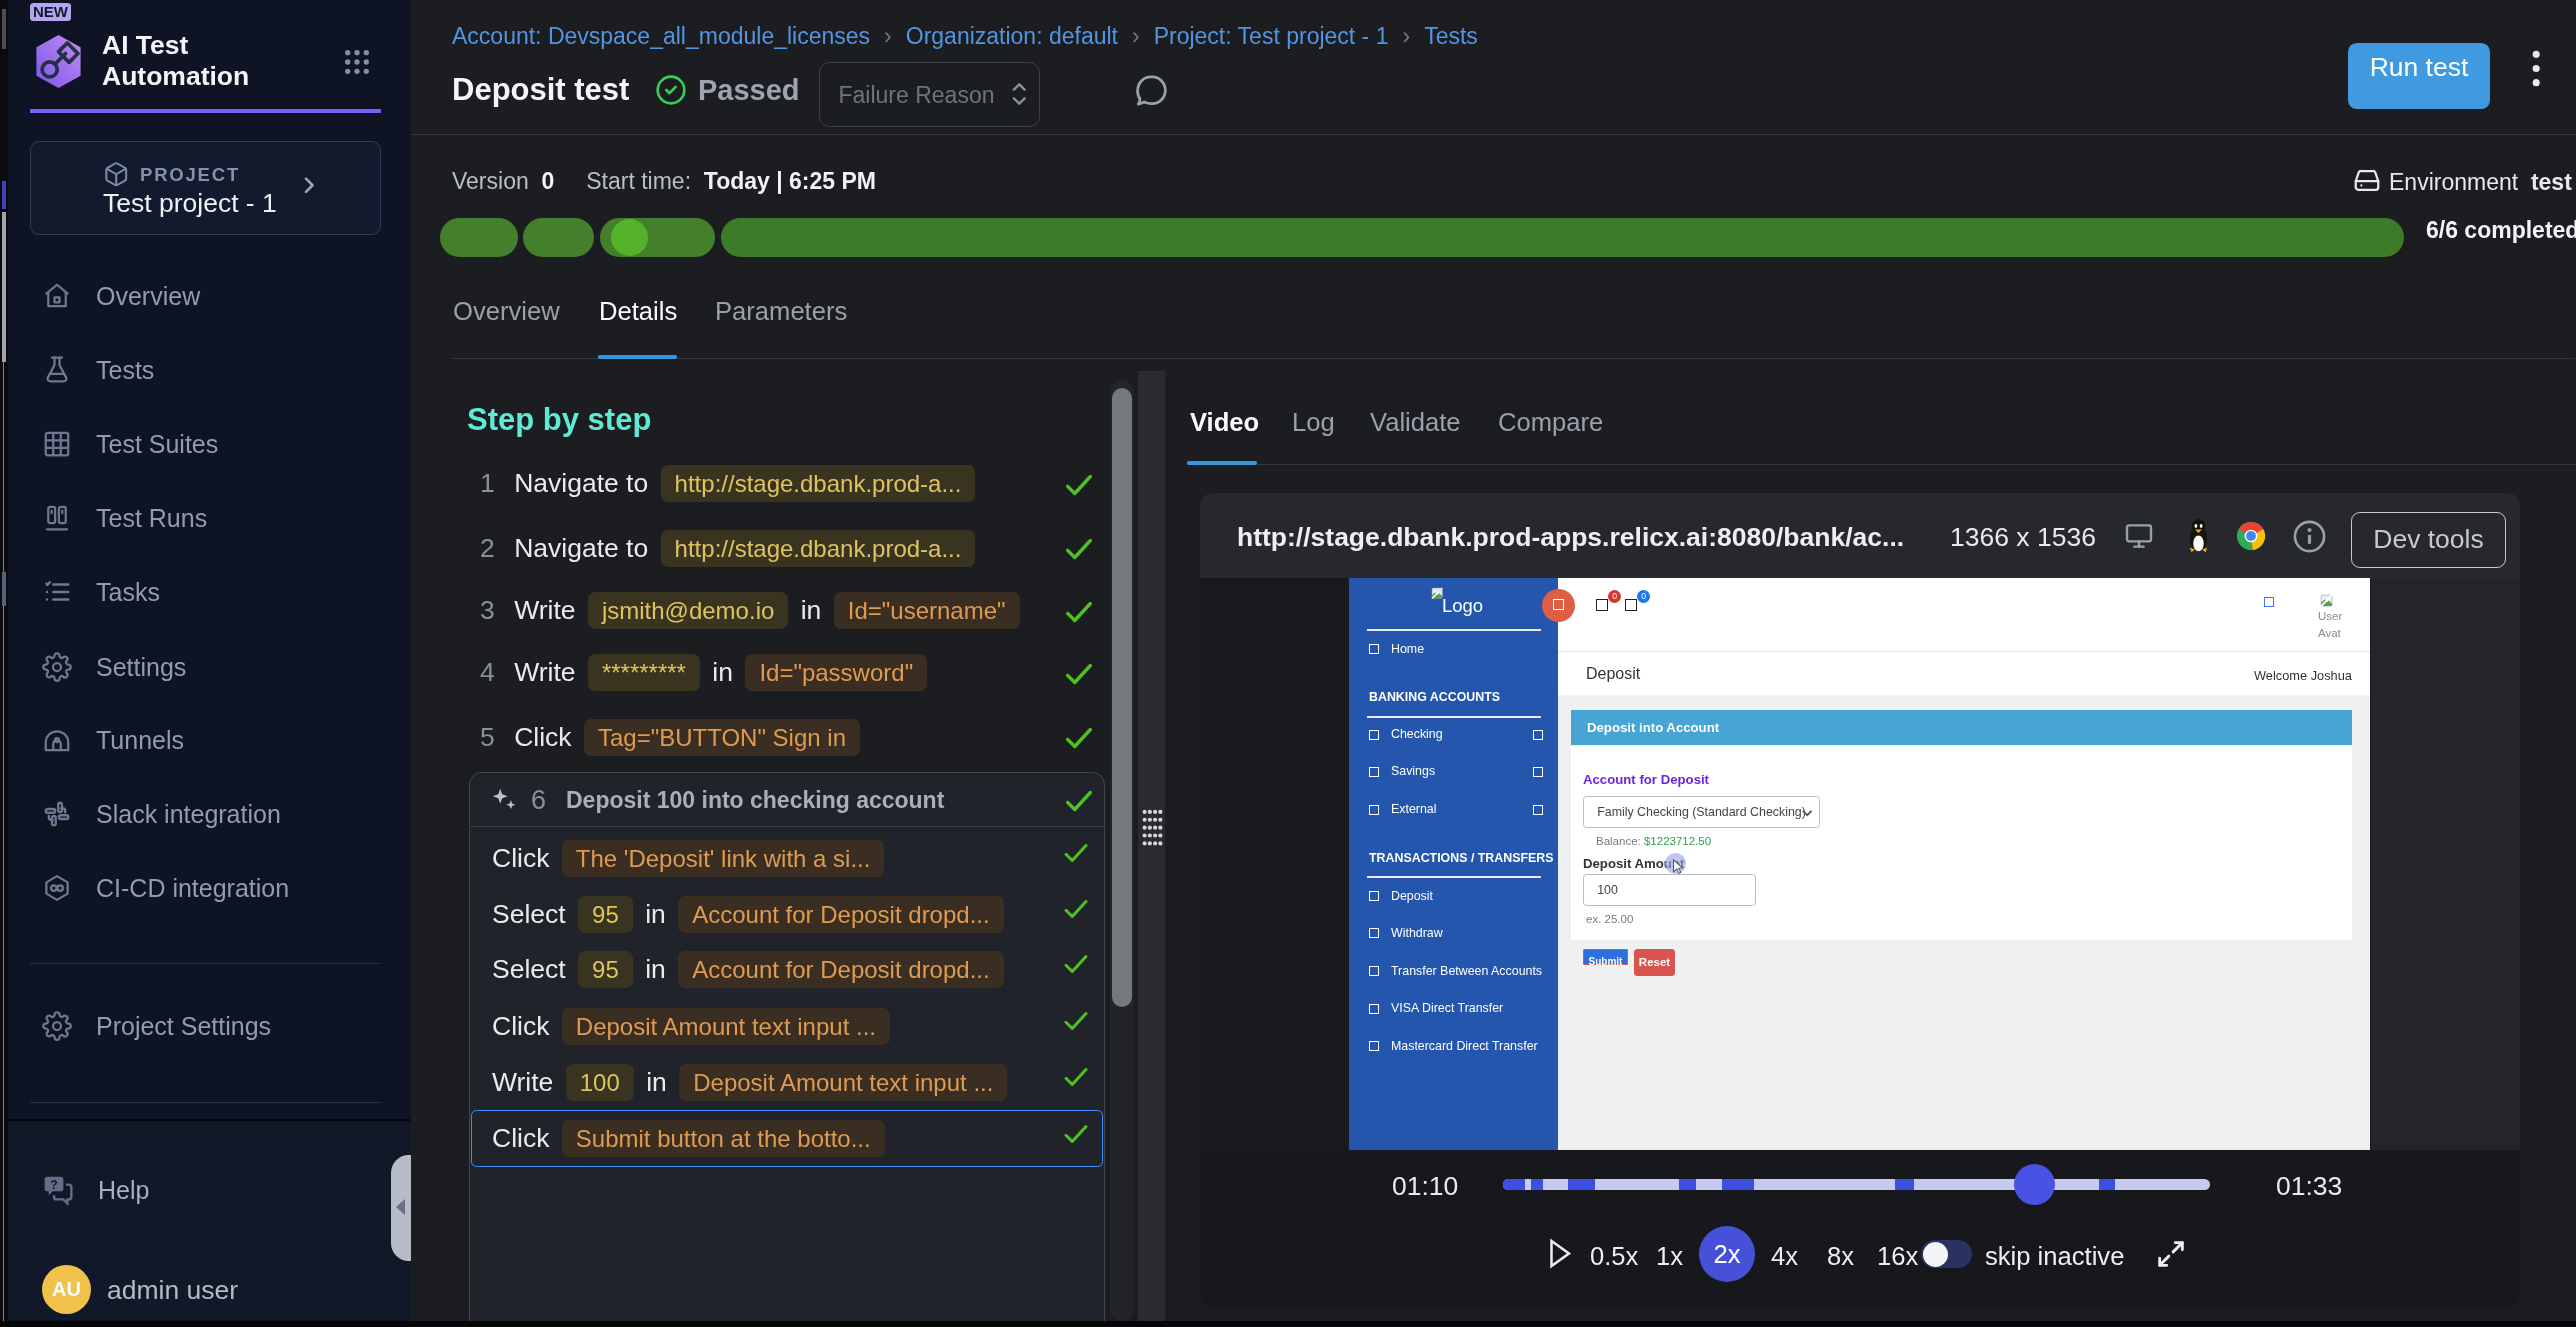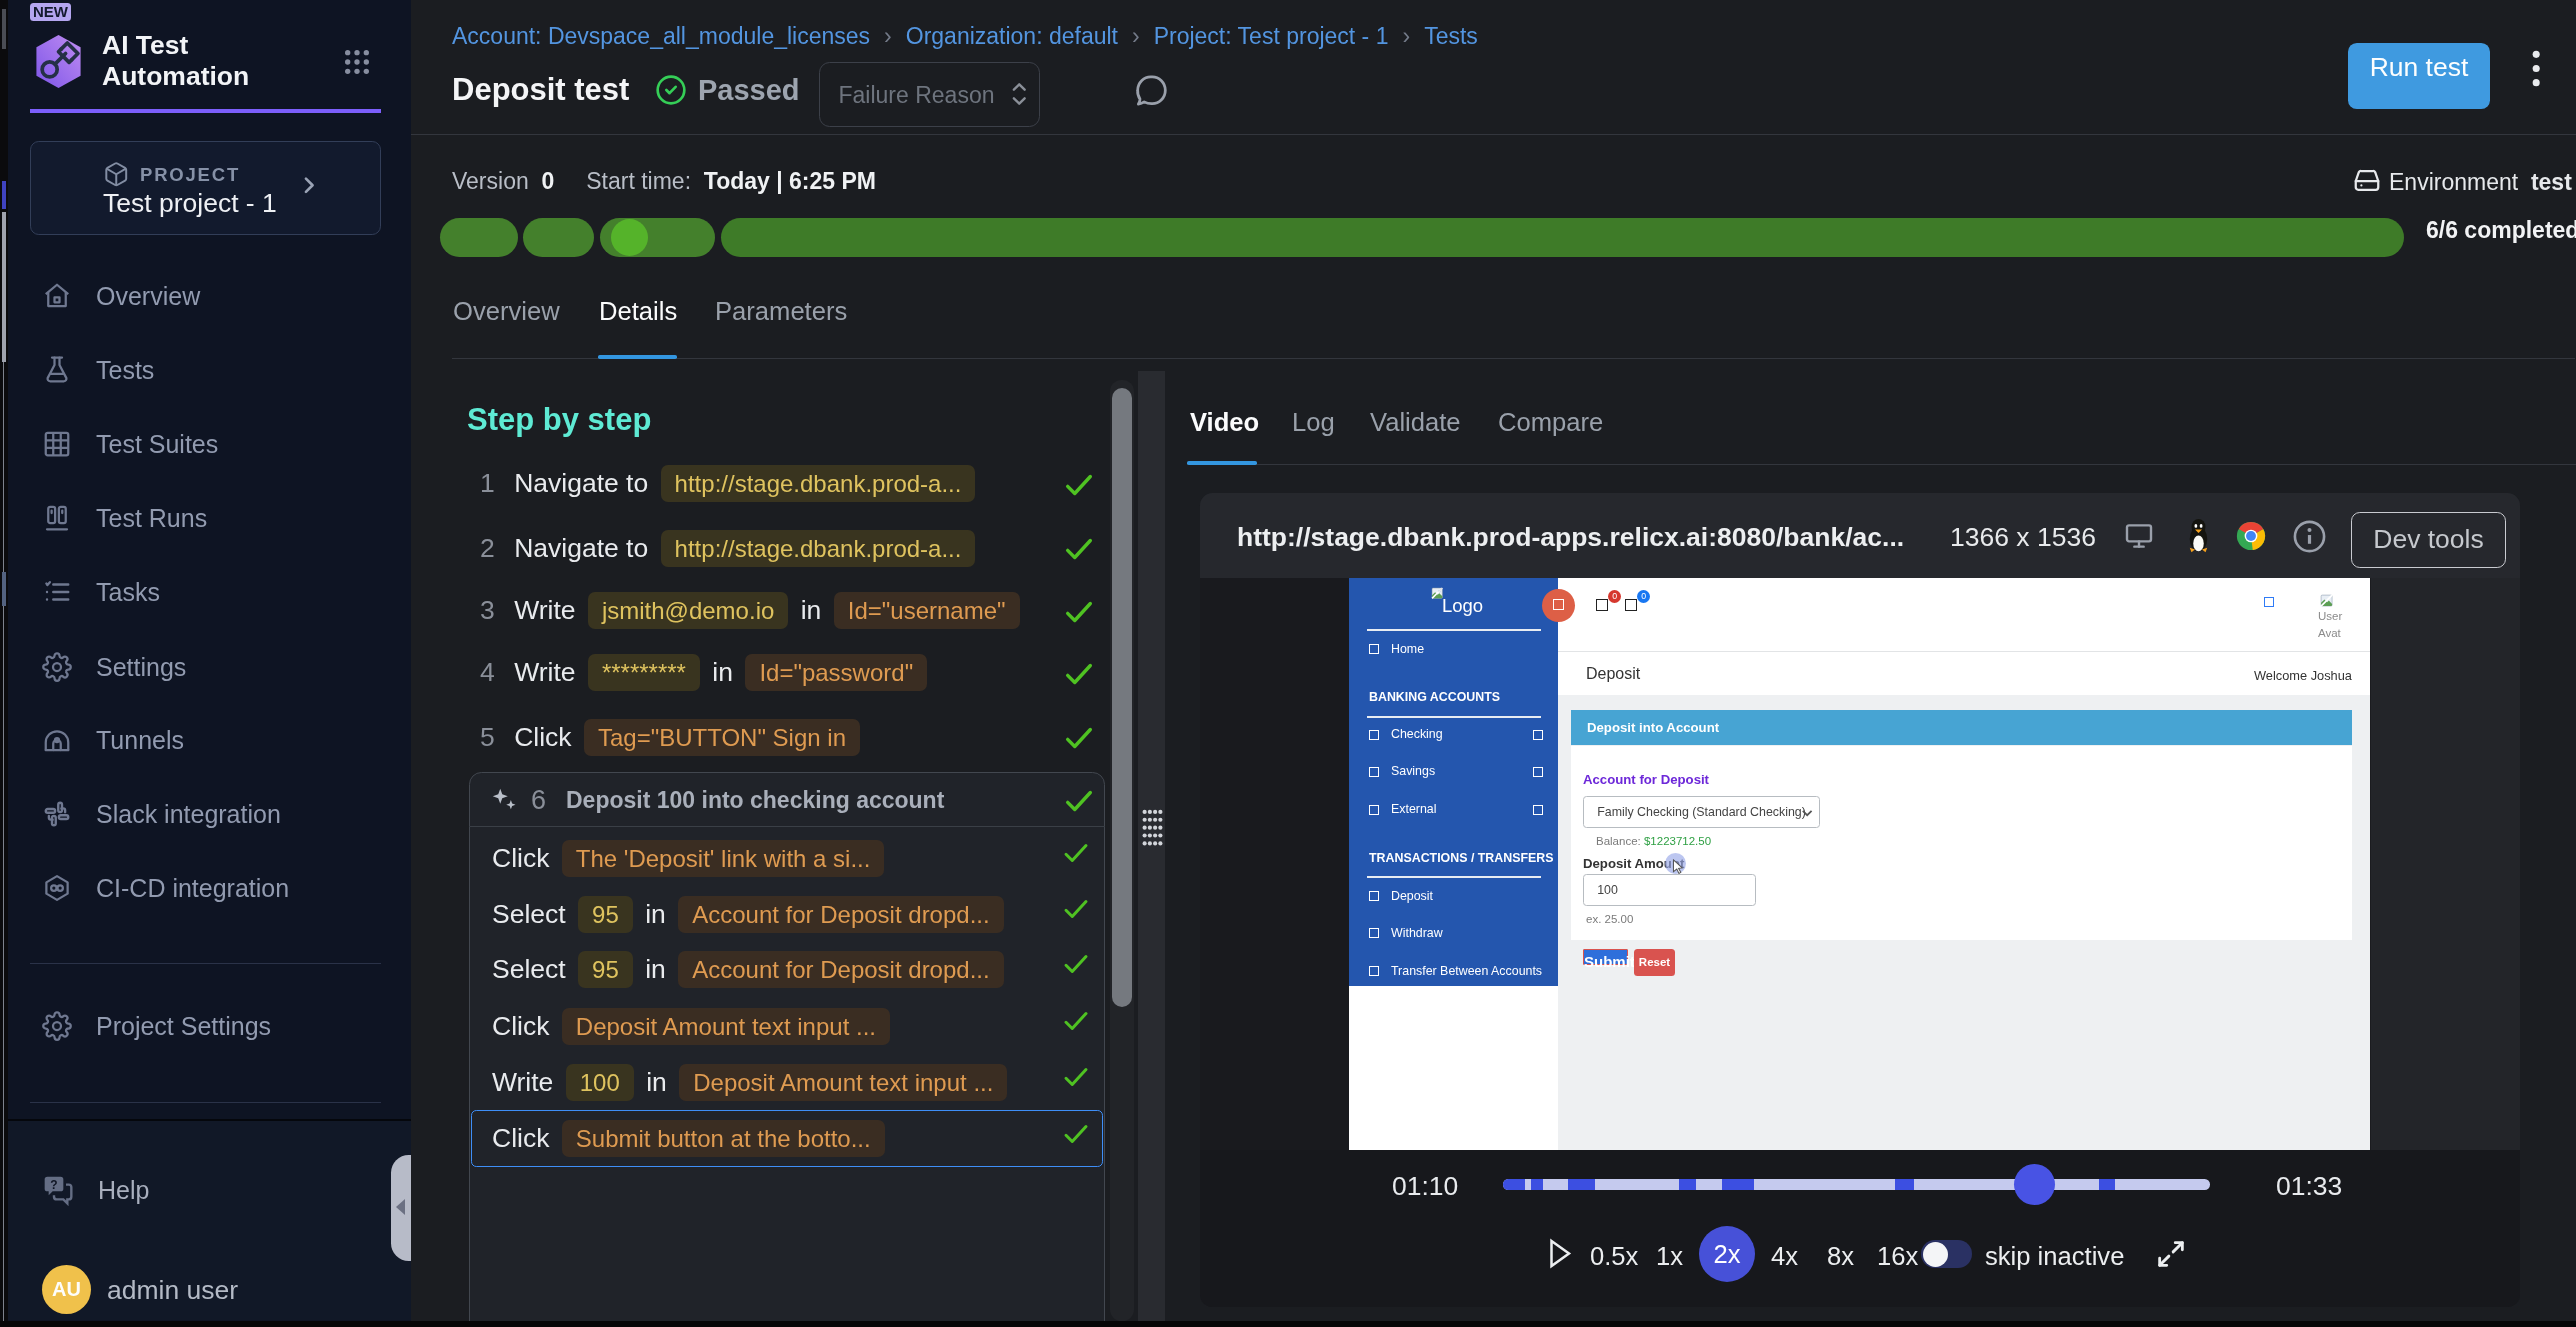--- a/index.html
+++ b/index.html
@@ -457,21 +457,21 @@
         <path d="M12 11v6" stroke-width="2.2"></path>
         <circle cx="12" cy="7.5" r="1.4" fill="#9aa0ab" stroke="none"></circle>
       </svg>
     <div class="abs" style="left:1151px;top:18.5px;width:155px;height:56px;border:1.8px solid #c9cbd0;border-radius:8.8px;color:#c6c9ce;font-size:26.5px;text-align:center;line-height:53px;">Dev tools</div>
 
     <div class="abs" style="left:0;top:85px;width:149px;height:572px;background:#191a1e;"></div>
     <div class="abs" style="left:1171px;top:85px;width:149px;height:572px;background:#232529;"></div>
     <div id="bank" class="abs" style="left:149px;top:85px;width:1021px;height:572px;background:#fff;overflow:hidden;">
       <div class="abs" style="left:209px;top:117px;width:812px;height:455px;background:#eef0f2;"></div>
 
-      <div class="abs" style="left:0;top:0;width:209px;height:408px;background:#2456ae;">
+      <div class="abs" style="left:0;top:0;width:209px;height:572px;background:#2456ae;">
         <svg class="abs" style="left:82px;top:8.8px;" width="12.4" height="12.4" viewBox="0 0 24 24">
             <rect x="2" y="2" width="20" height="20" rx="2" fill="#e8eef5" stroke="#8899aa"></rect>
             <path d="M2 16l6-6 5 5 3-3 6 6v2a2 2 0 0 1-2 2H4a2 2 0 0 1-2-2z" fill="#5c9e54"></path>
             <circle cx="16" cy="8" r="2.5" fill="#b8cfe8"></circle>
             <path d="M22 2L2 22" stroke="#fff" stroke-width="3"></path>
             <path d="M22 2l-7 7" stroke="#99a" stroke-width="1"></path>
           </svg>
         <div class="abs" style="left:93px;top:17px;color:#fff;font-size:18.5px;">Logo</div>
         <div class="abs" style="left:17.7px;top:51px;width:174px;height:1.8px;background:#e8ecf2;"></div>
         <div class="bksq" style="left:20px;top:66px;"></div>
@@ -533,21 +533,21 @@
       <div class="abs" style="left:247px;top:257px;color:#7a7a7a;font-size:11.5px;">Balance: <span style="color:#2fa044;">$1223712.50</span></div>
       <div class="abs" style="left:234px;top:278px;color:#333;font-size:13.2px;font-weight:bold;">Deposit Amount</div>
       <div class="abs" style="left:316px;top:275px;width:21px;height:21px;border-radius:50%;background:#98a7e8;opacity:0.65;"></div>
       <svg class="abs" style="left:323px;top:281px;" width="13.2" height="15" viewBox="0 0 18 20">
           <path d="M2 1l12 11-5 .5 3 5.5-2.5 1.5-3-6L2 17z" fill="#fff" stroke="#555" stroke-width="1.4"></path>
         </svg>
       <div class="abs" style="left:234px;top:296px;width:173px;height:32px;background:#fff;border:0.9px solid #b7bcc1;border-radius:3.5px;">
         <div class="abs" style="left:13.2px;top:8px;color:#444;font-size:12.4px;">100</div>
       </div>
       <div class="abs" style="left:237px;top:335px;color:#7a7a7a;font-size:11.5px;">ex. 25.00</div>
-      <div class="abs" style="left:234px;top:371px;width:45px;height:16px;background:#2e6fdb;border:1.8px solid #d9534f;border-radius:1px;color:#fff;font-size:15px;font-weight:bold;text-align:center;line-height:24px;">Submit</div>
+      <div class="abs" style="left:234px;top:371px;width:45px;height:16px;background:#2e6fdb;border:1.8px solid #d9534f;border-radius:1px;color:#fff;font-size:10px;font-weight:bold;text-align:center;line-height:24px;">Submit</div>
       <div class="abs" style="left:285px;top:371px;width:41px;height:27px;background:#d9534f;border-radius:3.5px;color:#fff;font-size:11.5px;font-weight:bold;text-align:center;line-height:27px;">Reset</div>
     </div>
 
     <div class="abs" style="left:0;top:657px;width:1320px;height:157px;background:#17181c;border-radius:0 0 12.4px 12.4px;"></div>
     <div class="abs" style="left:192px;top:678px;color:#e9ebee;font-size:26.5px;">01:10</div>
     <div class="abs" style="left:303px;top:686px;width:707px;height:10.6px;background:#c5caee;border-radius:5.3px;"></div>
     <div class="abs" style="left:303px;top:686px;width:22px;height:10.6px;background:#3c4fe1;border-radius:5.3px 0 0 5.3px;"></div>
     <div class="abs" style="left:331px;top:686px;width:12.4px;height:10.6px;background:#3c4fe1;"></div>
     <div class="abs" style="left:368px;top:686px;width:27px;height:10.6px;background:#3c4fe1;"></div>
     <div class="abs" style="left:479px;top:686px;width:17px;height:10.6px;background:#3c4fe1;"></div>

